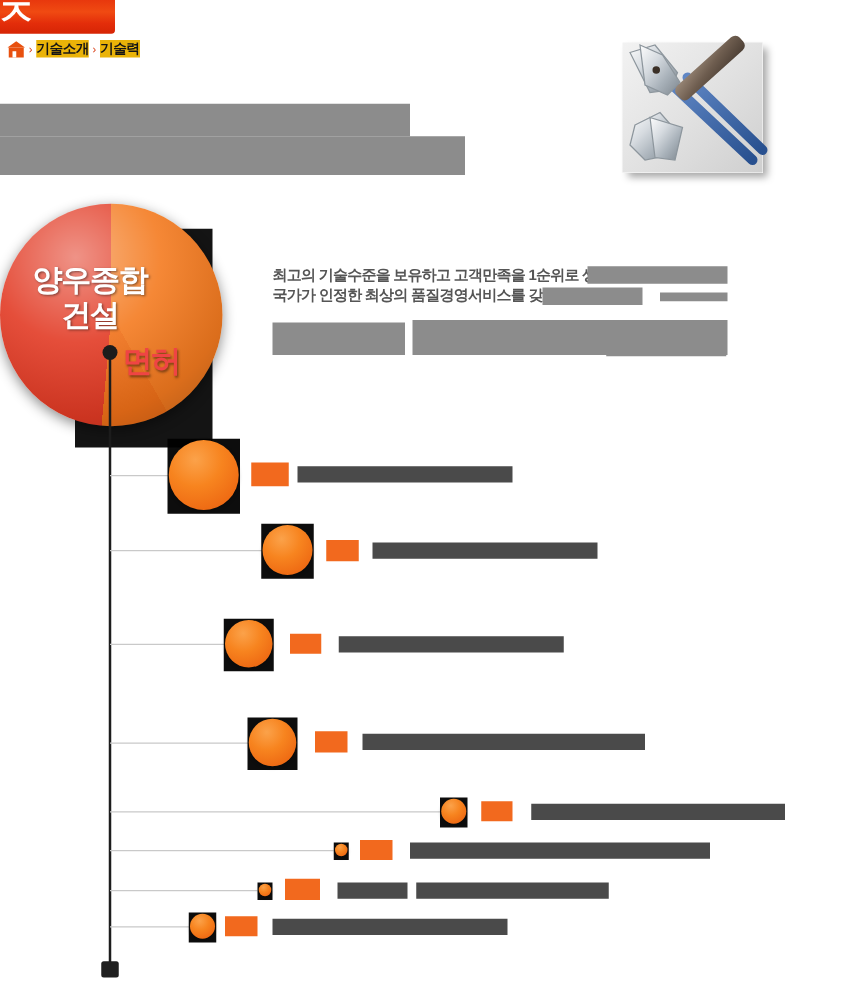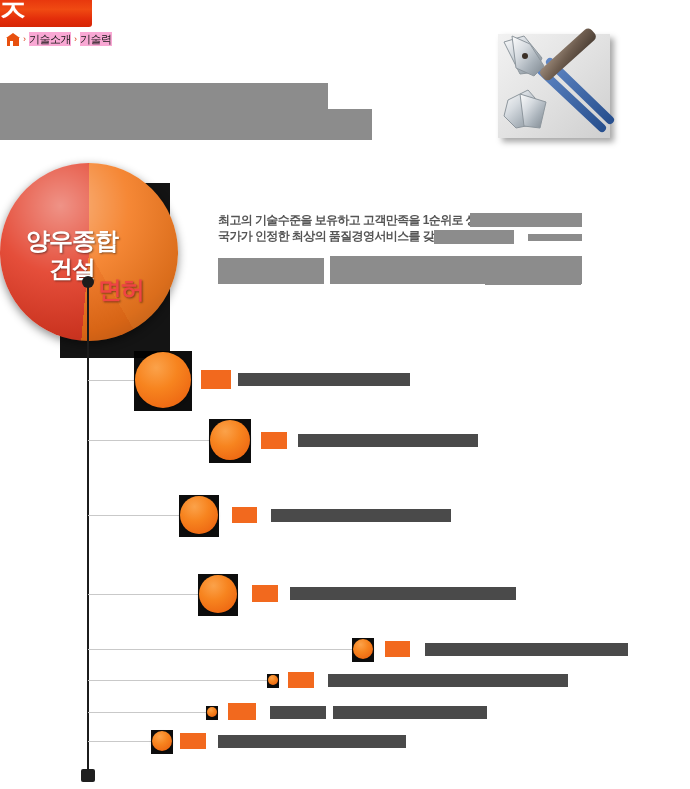--- a/index.html
+++ b/index.html
@@ -31,22 +31,22 @@
     position:absolute; left:0; top:0; width:0; height:0;
     border-left:7px solid transparent; border-right:7px solid transparent;
     border-bottom:5px solid #e8500f;
   }
   .home-icon .body {
     position:absolute; left:1px; top:5px; width:12px; height:8px; background:#e8500f;
   }
   .home-icon .door { position:absolute; left:4px; top:8px; width:3px; height:5px; background:#fff; }
   .bc-sep { color:#d93b12; font-size:9px; line-height:12px; }
   .bc-item {
-    font-size:11px; line-height:14px; color:#1a1a1a; font-weight:normal;
-    background:#f9a8d4; color:#151515; letter-spacing:-0.5px;
+    font-size:11px; line-height:14px; color:#1a1a1a; font-weight:bold;
+    background:#eab308; color:#151515; letter-spacing:-0.5px;
   }
   .bc-item.active { color:#151515; }
 
   
   .redact-gray { position:absolute; background:#8c8c8c; }
   .redact-dark { position:absolute; background:#4a4a4a; }
   .redact-orange { position:absolute; background:#f2691e; }
 
   
   .tools-img {
@@ -76,21 +76,20 @@
   }
   .pie-gloss {
     position:absolute; left:0; top:0; width:178px; height:178px; border-radius:50%;
     background:radial-gradient(circle at 34% 24%, rgba(255,255,255,0.45) 0%, rgba(255,255,255,0.10) 38%, rgba(0,0,0,0.10) 72%, rgba(0,0,0,0.30) 100%);
   }
   .pie-label-a {
     position:absolute; left:12px; top:48px; width:120px;
     text-align:center; color:#ffffff; font-weight:bold;
     font-size:24px; line-height:28px; letter-spacing:-1px;
     text-shadow:1px 1px 2px rgba(0,0,0,0.45);
-    margin-top:16px;
   }
   .pie-label-b {
     position:absolute; left:98px; top:113px; width:80px;
     color:#ef4444; font-weight:bold;
     font-size:24px; line-height:28px; letter-spacing:-1px;
     text-shadow:1px 1px 2px rgba(0,0,0,0.45);
   }
   .pie-center-dot {
     position:absolute; left:82px; top:276px; width:12px; height:12px;
     border-radius:50%; background:#1c1c1c; z-index:6;

